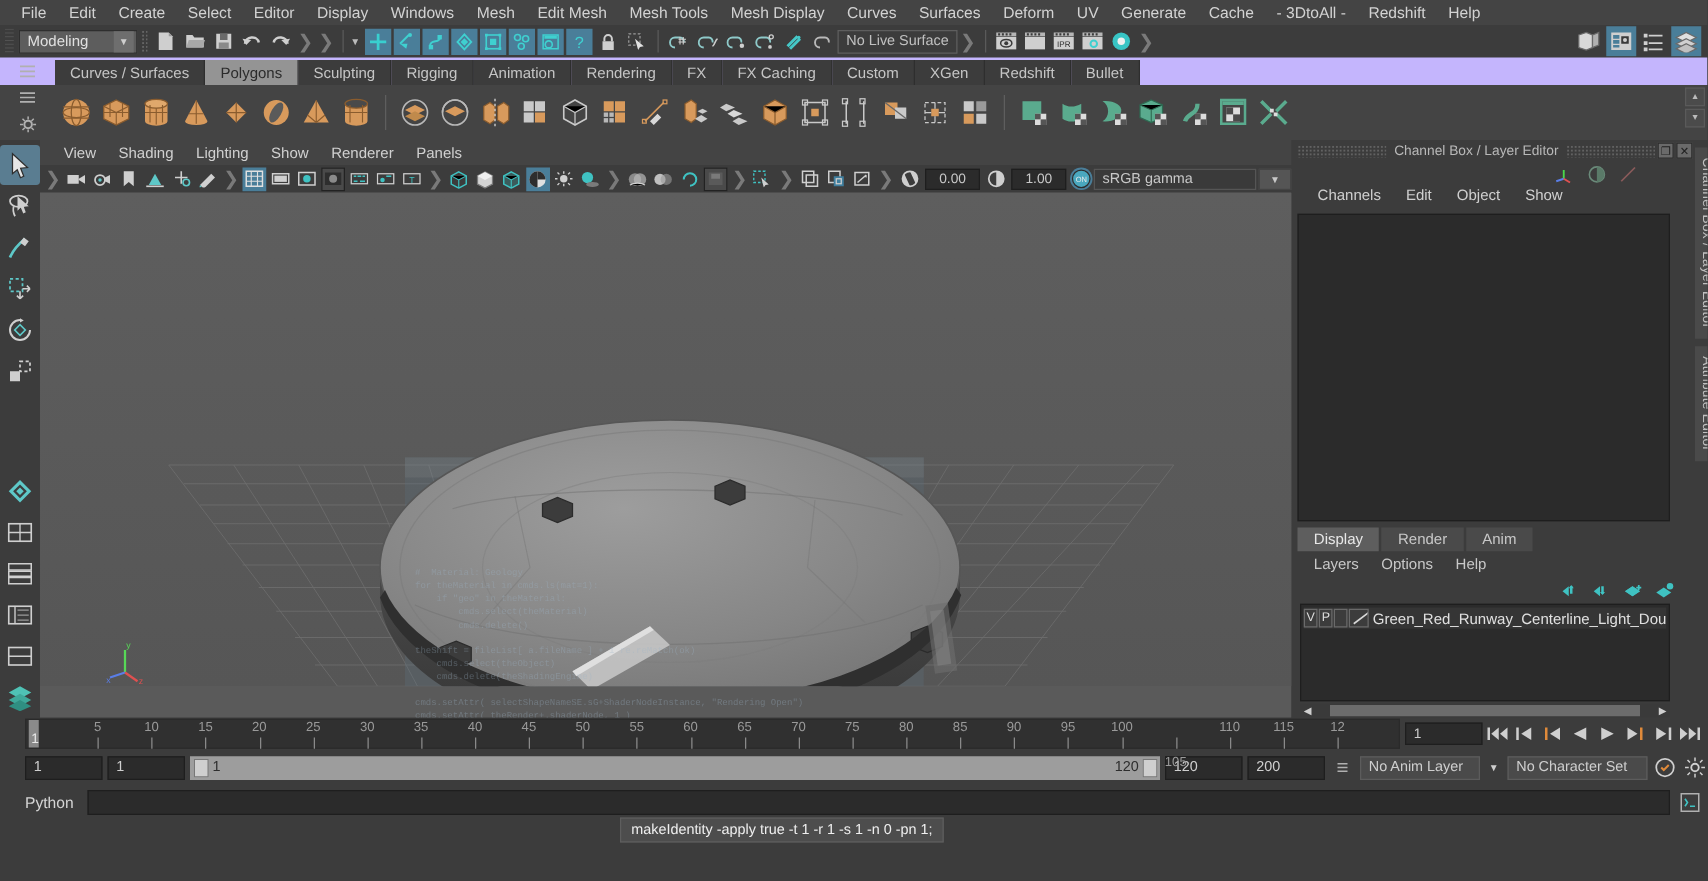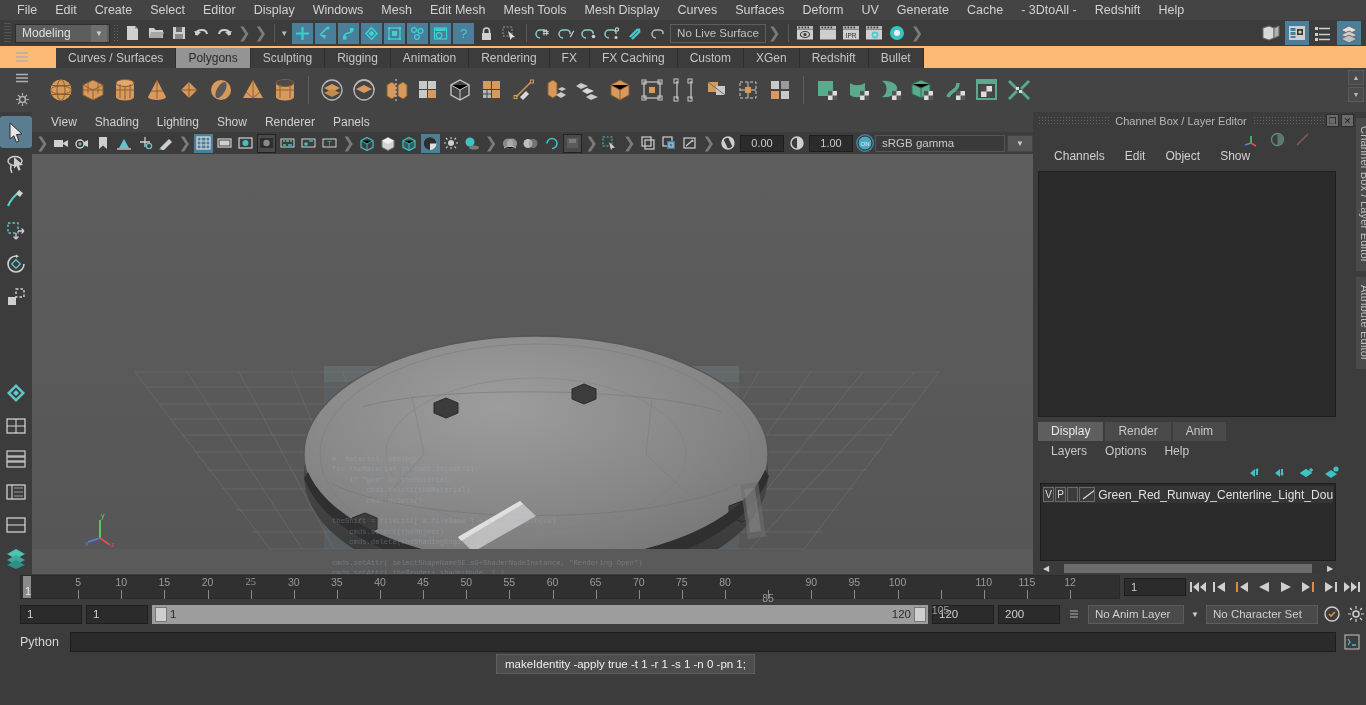--- a/index.html
+++ b/index.html
@@ -49,21 +49,21 @@
   .tb-ico svg { display:block; }
   .live-surface {
     width:96px;height:19px;background:#3c3c3c;border:1px solid #5e5e5e;
     display:flex;align-items:center;padding-left:6px;font-size:11.5px;color:#c0c0c0;
   }
   .brace { color:#7a7a7a; font-size:15px; padding:0 2px;}
   .right-ico-group { margin-left:auto; display:flex; align-items:center; padding-right:4px;}
   .tb-ico.bigblue { background:#4a7e99; width:24px;height:24px;}
 
   
-  .shelfbar { height:22px; background:#fdba74; display:flex; align-items:flex-end;gap:12px; }
+  .shelfbar { height:22px; background:#c4b5fd; display:flex; align-items:flex-end; }
   .shelf-side { width:44px; height:22px; display:flex;align-items:center;justify-content:center;}
   .shelf-tabs { display:flex; height:22px; align-items:flex-end; }
   .shelf-tab {
     padding:0 12px; height:20px; line-height:20px; font-size:12px;
     color:#c5c5c5; background:#3c3c3c; border-right:1px solid #2e2e2e;
   }
   .shelf-tab.active { background:#949494; color:#2b2b2b; }
 
   
   .shelfrow { height:44px; background:#444444; display:flex; align-items:center; position:relative;}
@@ -1221,21 +1221,21 @@
     <div class="ts-cur">1</div>
   <div class="ts-tick" style="left: 57.125px;"></div>
       <div class="ts-num" style="left: 57.125px;">5</div>
       <div class="ts-tick" style="left: 100.25px;"></div>
       <div class="ts-num" style="left: 100.25px;">10</div>
       <div class="ts-tick" style="left: 143.375px;"></div>
       <div class="ts-num" style="left: 143.375px;">15</div>
       <div class="ts-tick" style="left: 186.5px;"></div>
       <div class="ts-num" style="left: 186.5px;">20</div>
       <div class="ts-tick" style="left: 229.625px;"></div>
-      <div class="ts-num" style="left: 229.625px; font-family: Liberation Serif, serif;">25</div>
+      <div class="ts-num" style="left: 229.625px;">25</div>
       <div class="ts-tick" style="left: 272.75px;"></div>
       <div class="ts-num" style="left: 272.75px;">30</div>
       <div class="ts-tick" style="left: 315.875px;"></div>
       <div class="ts-num" style="left: 315.875px;">35</div>
       <div class="ts-tick" style="left: 359px;"></div>
       <div class="ts-num" style="left: 359px;">40</div>
       <div class="ts-tick" style="left: 402.125px;"></div>
       <div class="ts-num" style="left: 402.125px;">45</div>
       <div class="ts-tick" style="left: 445.25px;"></div>
       <div class="ts-num" style="left: 445.25px;">50</div>
@@ -1245,21 +1245,21 @@
       <div class="ts-num" style="left: 531.5px;">60</div>
       <div class="ts-tick" style="left: 574.625px;"></div>
       <div class="ts-num" style="left: 574.625px;">65</div>
       <div class="ts-tick" style="left: 617.75px;"></div>
       <div class="ts-num" style="left: 617.75px;">70</div>
       <div class="ts-tick" style="left: 660.875px;"></div>
       <div class="ts-num" style="left: 660.875px;">75</div>
       <div class="ts-tick" style="left: 704px;"></div>
       <div class="ts-num" style="left: 704px;">80</div>
       <div class="ts-tick" style="left: 747.125px;"></div>
-      <div class="ts-num" style="left: 747.125px; margin-top: 16px;">85</div>
+      <div class="ts-num" style="left: 747.125px;">85</div>
       <div class="ts-tick" style="left: 790.25px;"></div>
       <div class="ts-num" style="left: 790.25px;">90</div>
       <div class="ts-tick" style="left: 833.375px;"></div>
       <div class="ts-num" style="left: 833.375px;">95</div>
       <div class="ts-tick" style="left: 876.5px;"></div>
       <div class="ts-num" style="left: 876.5px;">100</div>
       <div class="ts-tick" style="left: 919.625px;"></div>
       <div class="ts-num" style="left: 919.625px; margin-top: 28px;">105</div>
       <div class="ts-tick" style="left: 962.75px;"></div>
       <div class="ts-num" style="left: 962.75px;">110</div>

